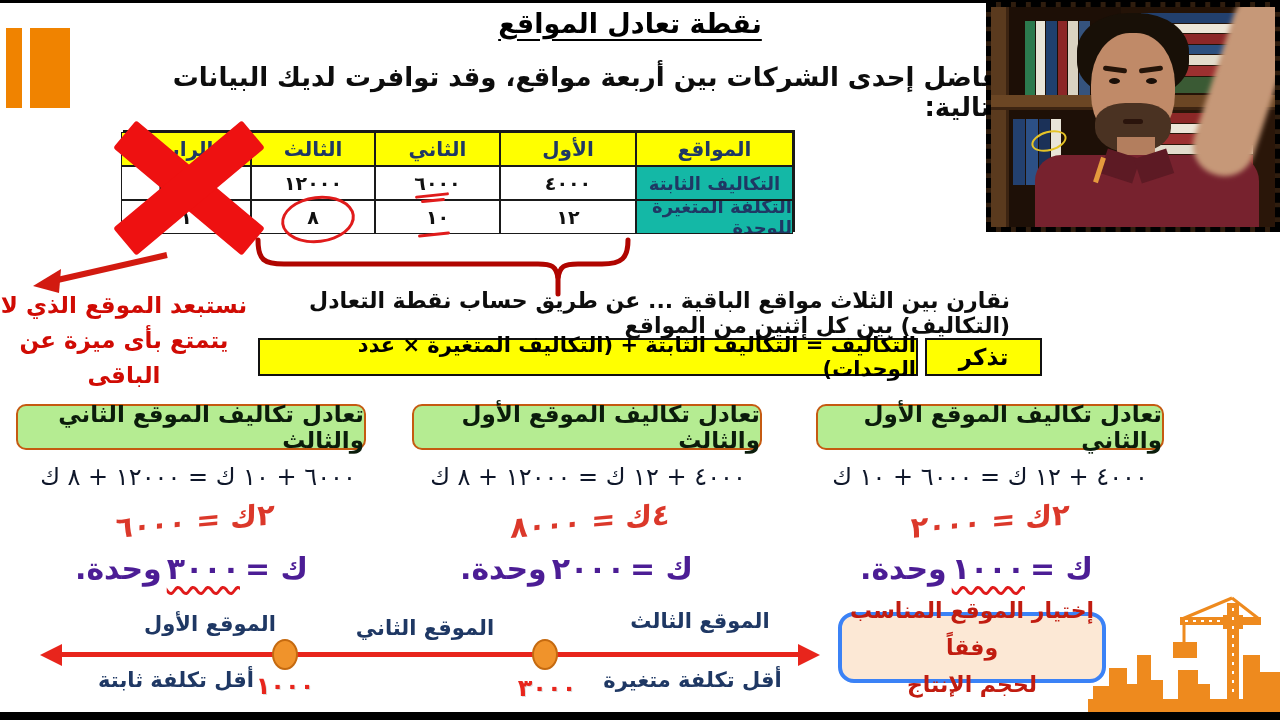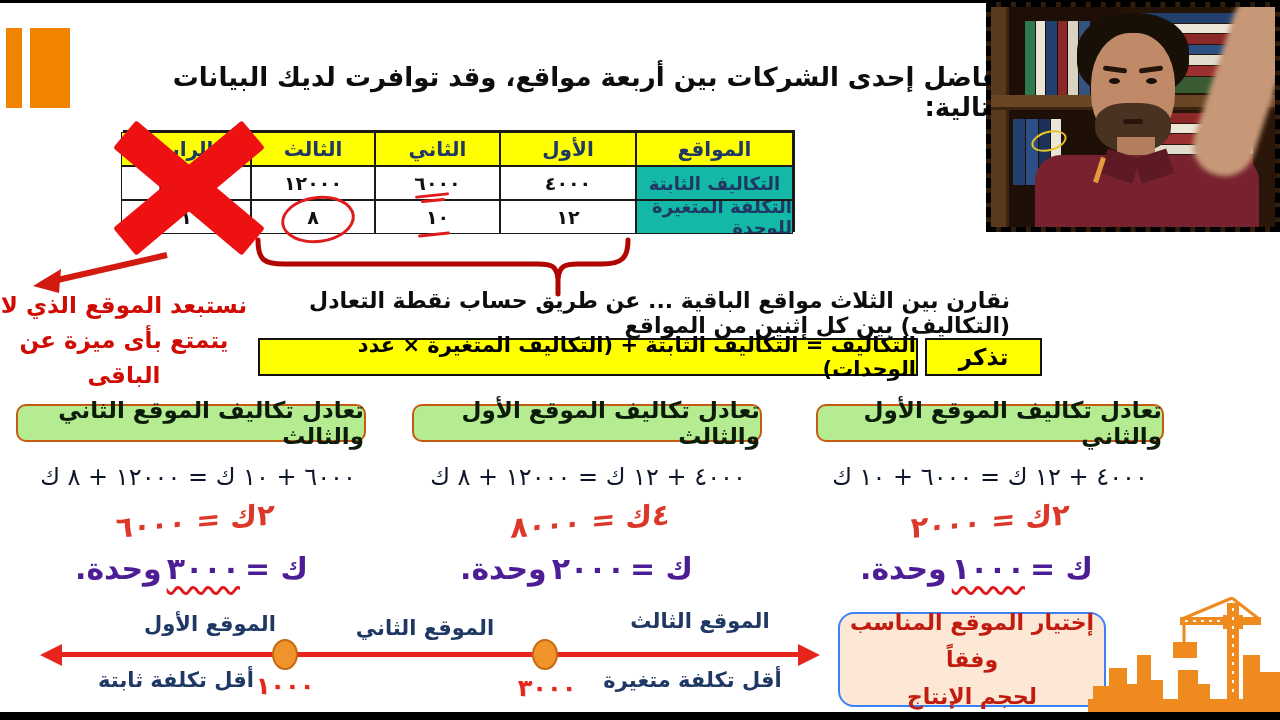--- a/index.html
+++ b/index.html
@@ -44,41 +44,41 @@
   
   .compare-note{left:270px;top:288px;width:740px;font-size:22px;font-weight:bold;color:#0d0d0d;text-align:right;}
 
   
   .ybox{top:338px;height:38px;background:#ffff00;border:2px solid #111;box-sizing:border-box;
         display:flex;align-items:center;justify-content:center;font-weight:bold;color:#000;}
   .remember-box{left:925px;width:117px;font-size:23px;}
   .formula-box{left:258px;width:660px;font-size:21px;}
 
   
-  .gbox{top:404px;height:38px;background:#b5ec92;border:2px solid #c55a11;border-radius:10px;
+  .gbox{top:404px;height:46px;background:#b5ec92;border:2px solid #c55a11;border-radius:10px;
         box-sizing:border-box;display:flex;align-items:center;justify-content:center;
         font-size:23px;font-weight:bold;color:#0b1c0b;}
   .equation{top:463px;font-size:24px;color:#0f172a;text-align:center;}
   .scrawl{top:504px;font-size:29px;color:#d92819;text-align:center;font-weight:bold;
           transform:rotate(-5deg) skewX(-6deg);letter-spacing:2px;opacity:.92;}
   .result{top:551px;font-size:30px;font-weight:bold;color:#4c1d95;text-align:left;}
   .result .val-u{text-decoration:underline wavy #e01b1b 2.5px;text-underline-offset:7px;margin:0 5px;}
   .result .val{margin:0 5px;}
 
   
   .nl-label{color:#1f3864;font-weight:bold;font-size:21px;text-align:center;}
   .nl-line{left:60px;top:652px;width:740px;height:5px;background:#e8251c;}
   .nl-arrow{width:0;height:0;border-top:11px solid transparent;border-bottom:11px solid transparent;top:644px;}
   .nl-arrow.left{left:40px;border-right:22px solid #e8251c;}
   .nl-arrow.right{left:798px;border-left:22px solid #e8251c;}
   .nl-dot{top:639px;width:26px;height:31px;background:#f0932b;border:2px solid #c56a10;border-radius:50%;box-sizing:border-box;}
   .nl-num{color:#e8251c;font-weight:bold;font-size:24px;text-align:center;text-shadow:1px 1px 0 #00000022;}
 
   
-  .choice-box{left:838px;top:612px;width:268px;height:95px;background:#fce8d5;border:2px solid #3b82f6;
+  .choice-box{left:838px;top:612px;width:268px;height:71px;background:#fce8d5;border:4px solid #3b82f6;
               border-radius:16px;box-sizing:border-box;display:flex;flex-direction:column;align-items:center;
               justify-content:center;line-height:37px;font-size:22px;font-weight:bold;color:#c11c10;text-align:center;}
 
   
   .webcam{left:986px;top:2px;width:294px;height:230px;border:5px dashed #000;box-sizing:border-box;
           background:#2f1d0e;overflow:hidden;}
   .webcam .abs{position:absolute;}
   .wood-pillar{left:0;top:0;width:15px;height:220px;background:#5a3a1e;border-right:3px solid #3c2412;}
   .shelf-bar{left:0;top:88px;width:284px;height:12px;background:#6b4624;border-bottom:3px solid #3c2412;}
   .comp-tl{left:15px;top:0;width:115px;height:88px;background:#1d0f06;}
@@ -103,20 +103,21 @@
 </head>
 <body>
 
 <div class="slide">
 
   <div class="abs top-line"></div>
 
   <div class="abs deco-bar" style="left:6px;width:16px;"></div>
   <div class="abs deco-bar" style="left:30px;width:40px;"></div>
 
+  <div class="abs title center rtl">نقطة تعادل المواقع</div>
   <div class="abs subtitle rtl">تفاضل إحدى الشركات بين أربعة مواقع، وقد توافرت لديك البيانات التالية:</div>
 
   <div class="abs loc-table">
     <div class="cell-head">المواقع</div>
     <div class="cell-head">الأول</div>
     <div class="cell-head">الثاني</div>
     <div class="cell-head">الثالث</div>
     <div class="cell-head">الرابع</div>
 
     <div class="cell-label">التكاليف الثابتة</div>

